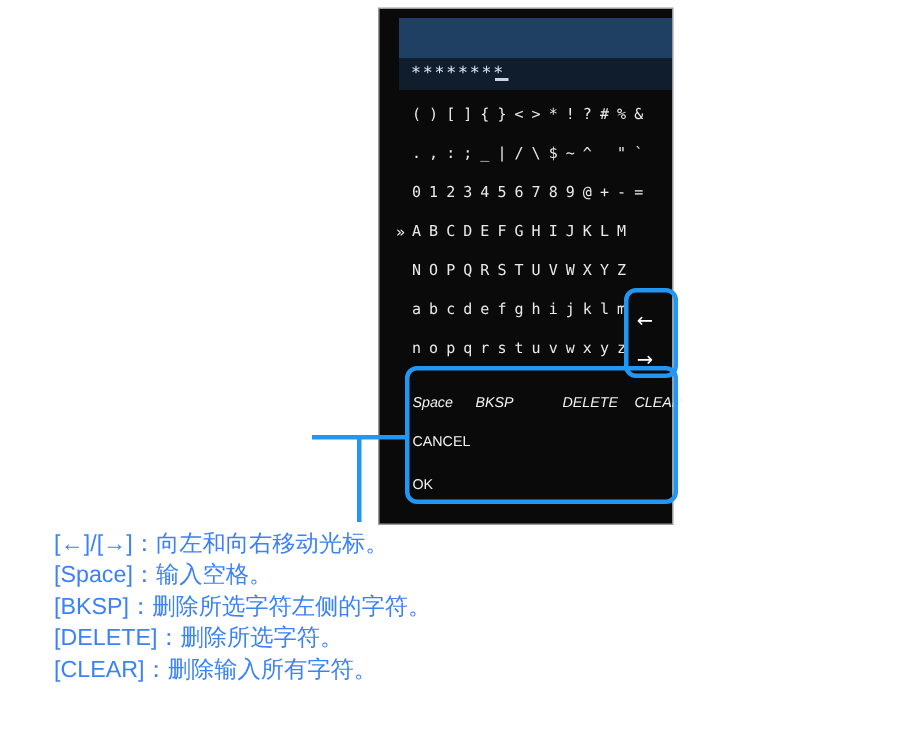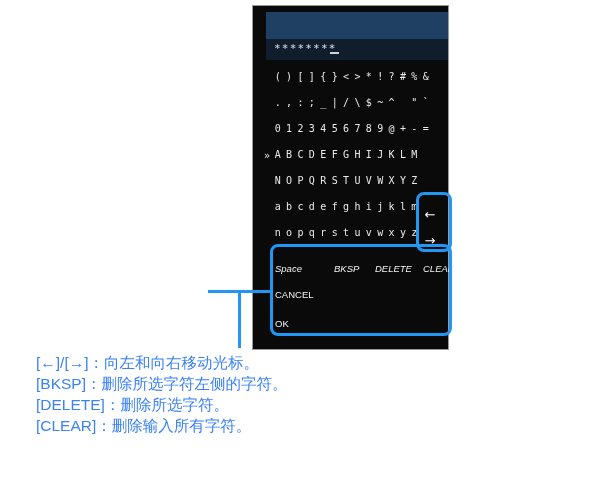--- a/index.html
+++ b/index.html
@@ -323,32 +323,33 @@
     </div>
 
   <div id="arrow-keys">
     <div class="arrow-key">←</div>
     <div class="arrow-key">→</div>
   </div>
 
   <div id="command-menu">
     <div id="menu-row-top" style="position: relative; font-style: italic;">
         <div class="menu-item" style="position: absolute; left: 0px;">Space</div>
-        <div class="menu-item" style="position: absolute; left: 59px;">BKSP</div>
+        <div class="menu-item" style="position: absolute; left: 42px;">BKSP</div>
         <div class="menu-item" style="position: absolute; left: 100px;">DELETE</div>
         <div class="menu-item" style="position: absolute; left: 148px;">CLEAR</div>
       </div>
     <div class="menu-line">CANCEL</div>
     <div class="menu-line">OK</div>
   </div>
 </div>
 
 <div class="callout" id="callout-arrows"></div>
 <div class="callout" id="callout-menu"></div>
 <div class="leader" id="leader-h"></div>
 <div class="leader" id="leader-v"></div>
 
 <div id="legend">
     <div class="legend-line">[←]/[→]：向左和向右移动光标。</div>
+    <div class="legend-line">[Space]：输入空格。</div>
     <div class="legend-line">[BKSP]：删除所选字符左侧的字符。</div>
     <div class="legend-line">[DELETE]：删除所选字符。</div>
     <div class="legend-line">[CLEAR]：删除输入所有字符。</div>
   </div>
 
 </body></html>

